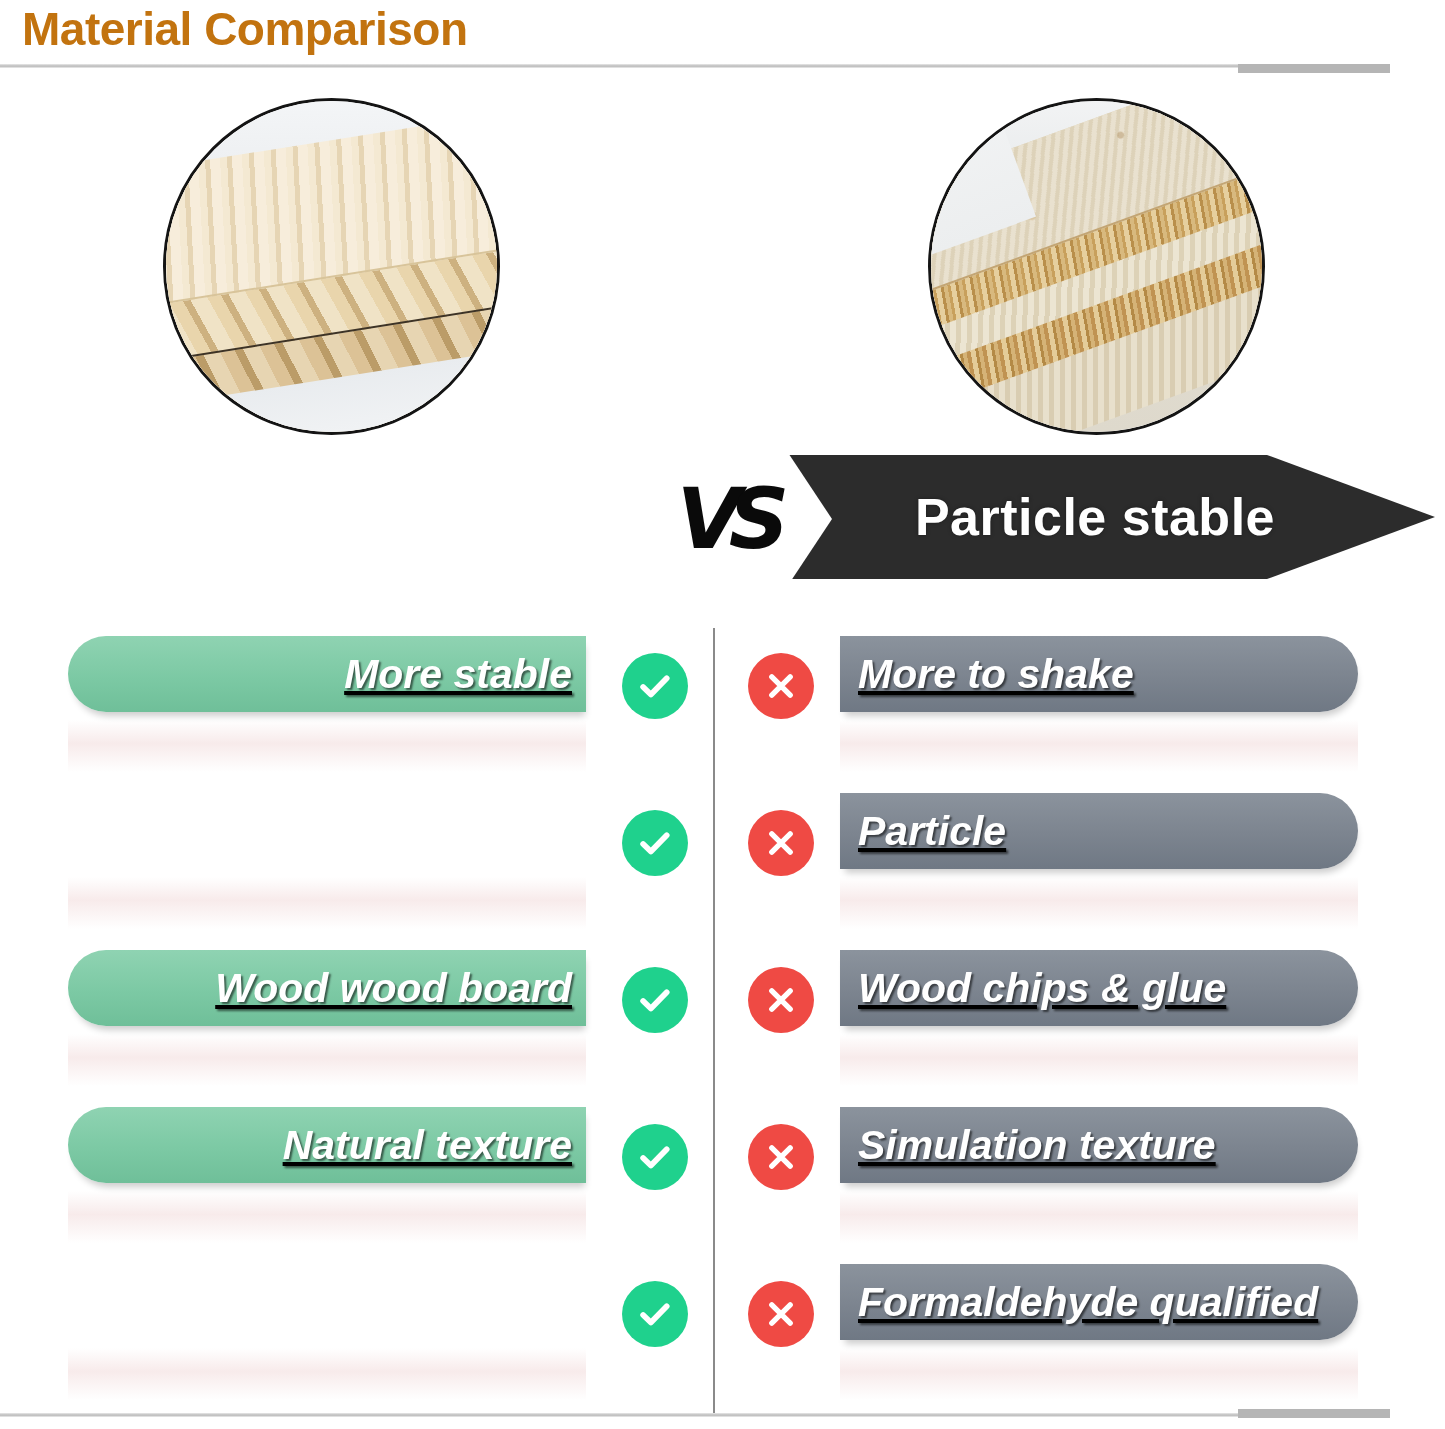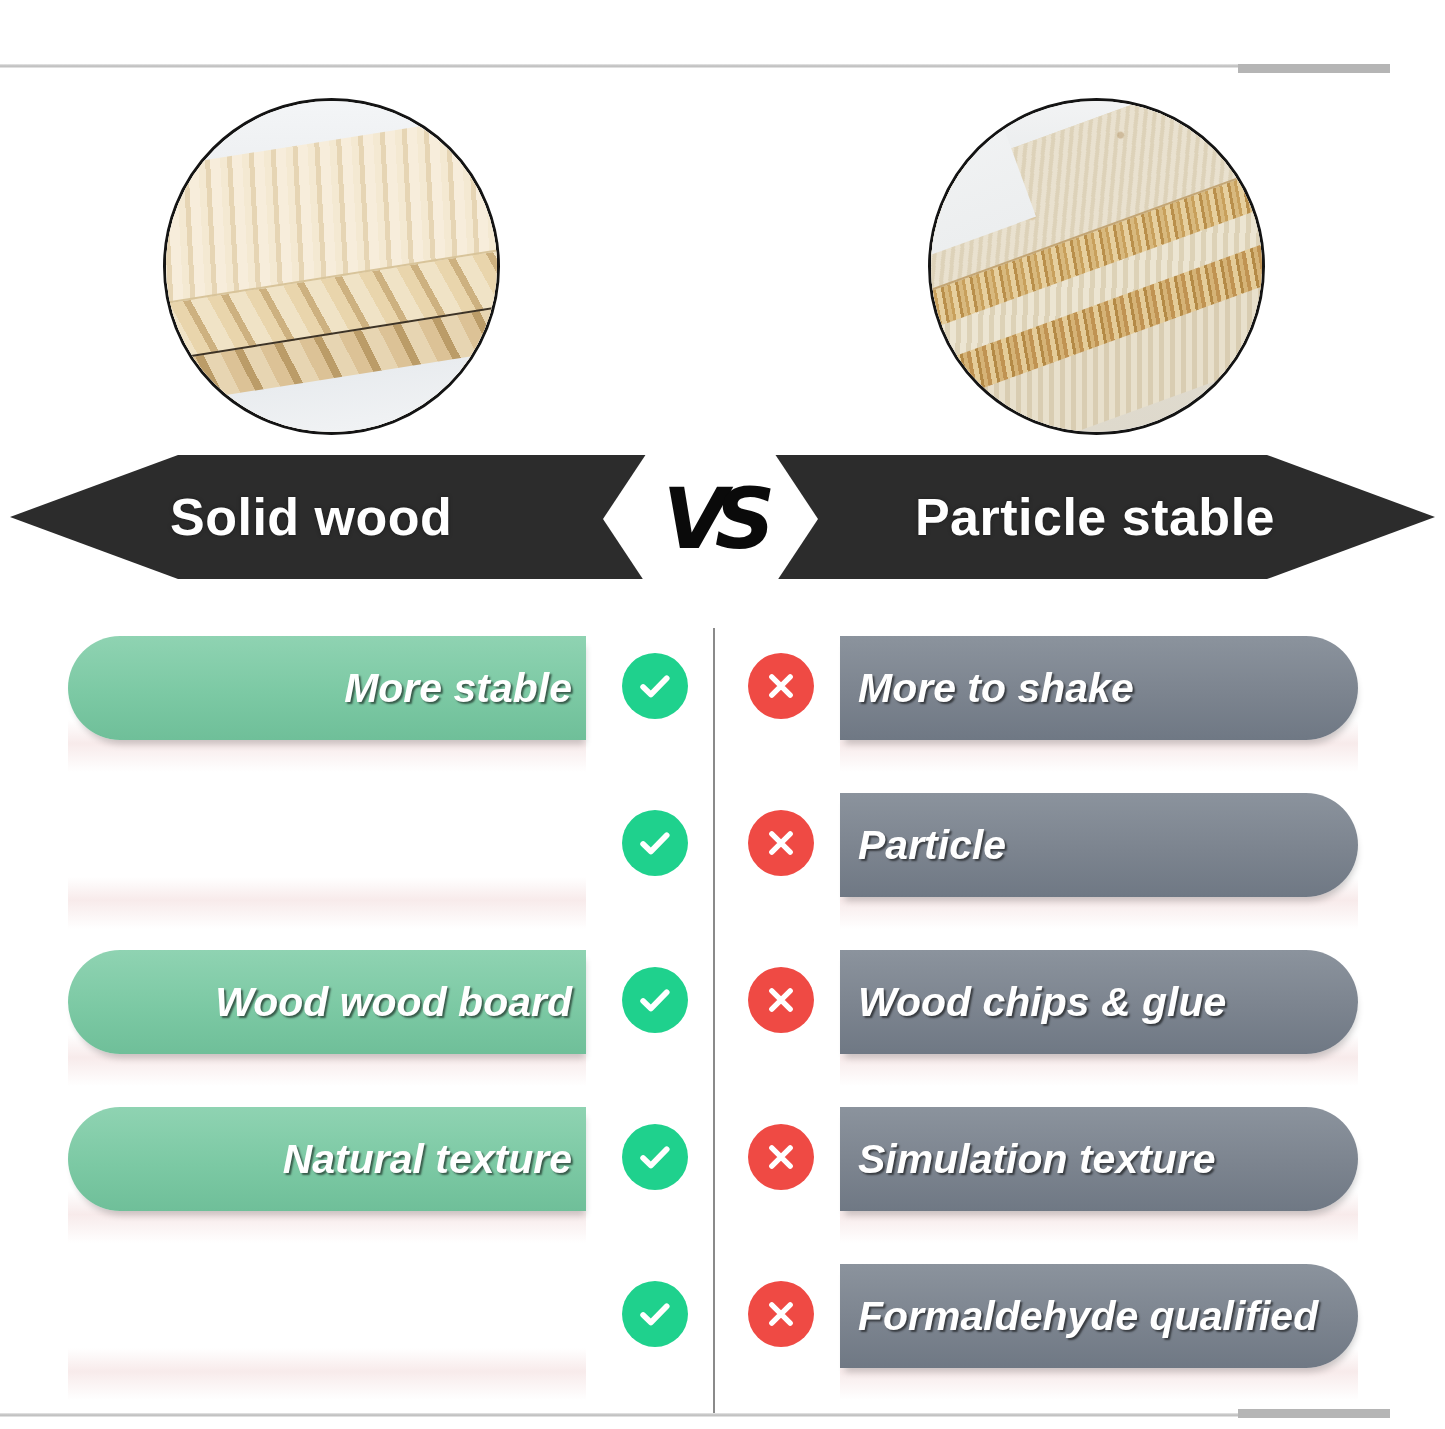--- a/index.html
+++ b/index.html
@@ -190,21 +190,21 @@
   .banner-text {
     color: #ffffff;
     font-size: 52px;
     font-weight: bold;
     letter-spacing: 0.5px;
     text-shadow: 0 0 4px rgba(0,0,0,0.35);
     white-space: nowrap;
   }
   .vs-hex {
     position: absolute;
-    left: 603px;
+    left: 617px;
     top: 438px;
     width: 215px;
     height: 162px;
     background: #ffffff;
     clip-path: polygon(25% 0, 75% 0, 100% 50%, 75% 100%, 25% 100%, 0 50%);
     filter: drop-shadow(4px 7px 6px rgba(0,0,0,0.35));
     display: flex;
     align-items: center;
     justify-content: center;
     z-index: 5;
@@ -226,24 +226,25 @@
   .rows { position: absolute; left: 0; top: 0; width: 100%; }
   .row {
     position: absolute;
     left: 0;
     width: 1445px;
     height: 100px;
   }
   .pill {
     position: absolute;
     top: 0;
-    height: 104px;
+    height: 76px;
     box-sizing: border-box;
     display: flex;
     align-items: center;
+    text-decoration: underline;
   }
   .pill-left {
     left: 68px;
     width: 518px;
     background: linear-gradient(180deg,#8fd3b2 0%, #7cc9a4 55%, #6fbf99 100%);
     border-radius: 52px 0 0 52px;
     justify-content: flex-end;
     padding-right: 14px;
     box-shadow: 2px 7px 7px -3px rgba(0,0,0,0.20);
   }
@@ -306,20 +307,21 @@
     width: 1290px;
     height: 52px;
     background: linear-gradient(180deg, rgba(246,233,233,0) 0%, rgba(245,228,228,.75) 45%, rgba(255,255,255,0) 100%);
   }
 </style>
 </head>
 <body>
 
 <div id="page">
 
+  <div class="title">Material Comparison</div>
   <div class="rule rule-top"></div>
   <div class="rule-tab rule-tab-top"></div>
 
   <div class="photo photo-left">
     <div class="ph-inner wood-bg">
       <div class="wood-slab wood-slab-a"></div>
       <div class="wood-slab wood-slab-b"></div>
       <div class="wood-slab wood-slab-c"></div>
       <div class="wood-bottom"></div>
     </div>
@@ -329,23 +331,20 @@
     <div class="ph-inner chip-bg">
       <div class="chip-slab chip-face"></div>
       <div class="chip-slab chip-edge1"></div>
       <div class="chip-slab chip-mid"></div>
       <div class="chip-slab chip-edge2"></div>
       <div class="chip-slab chip-low"></div>
       <div class="chip-white-l"></div>
     </div>
   </div>
 
-  <div class="banner-left">
-    <span class="banner-text">Solid wood</span>
-  </div>
   <div class="banner-right">
     <span class="banner-text">Particle stable</span>
   </div>
   <div class="vs-hex">
     <div class="vs-text"><span>V</span><span>S</span></div>
   </div>
 
   <div class="rows" id="rows-container">
       <div class="soft-band" style="top: 720px;"></div>
       <div class="soft-band" style="top: 877px;"></div>

